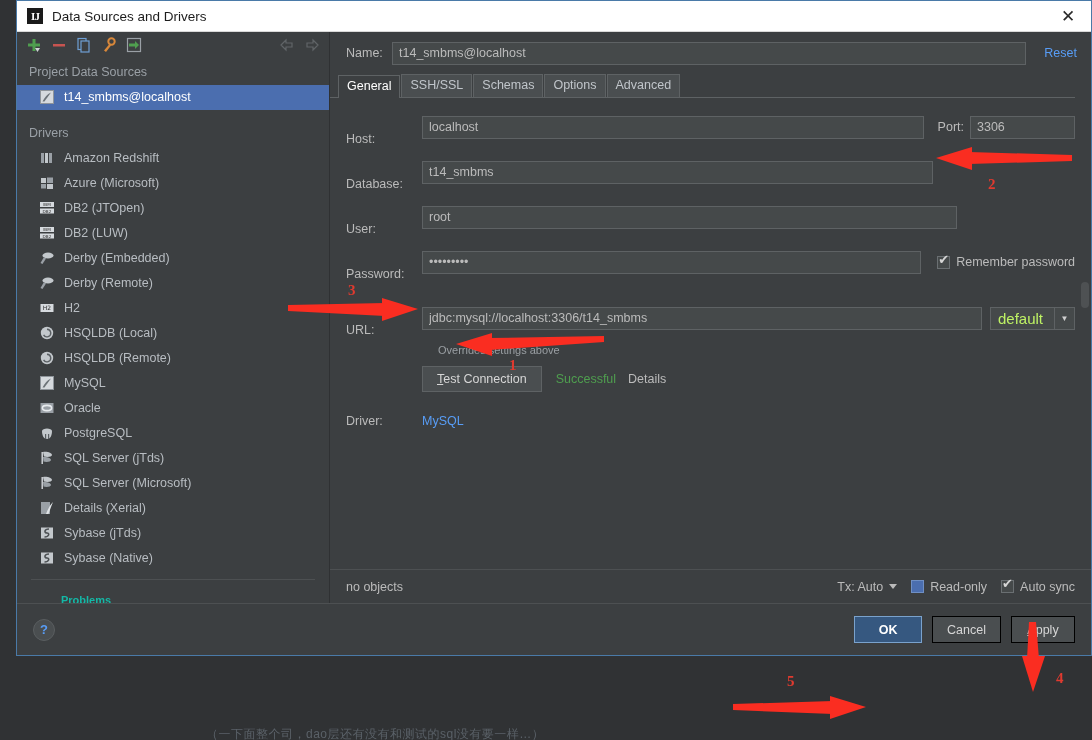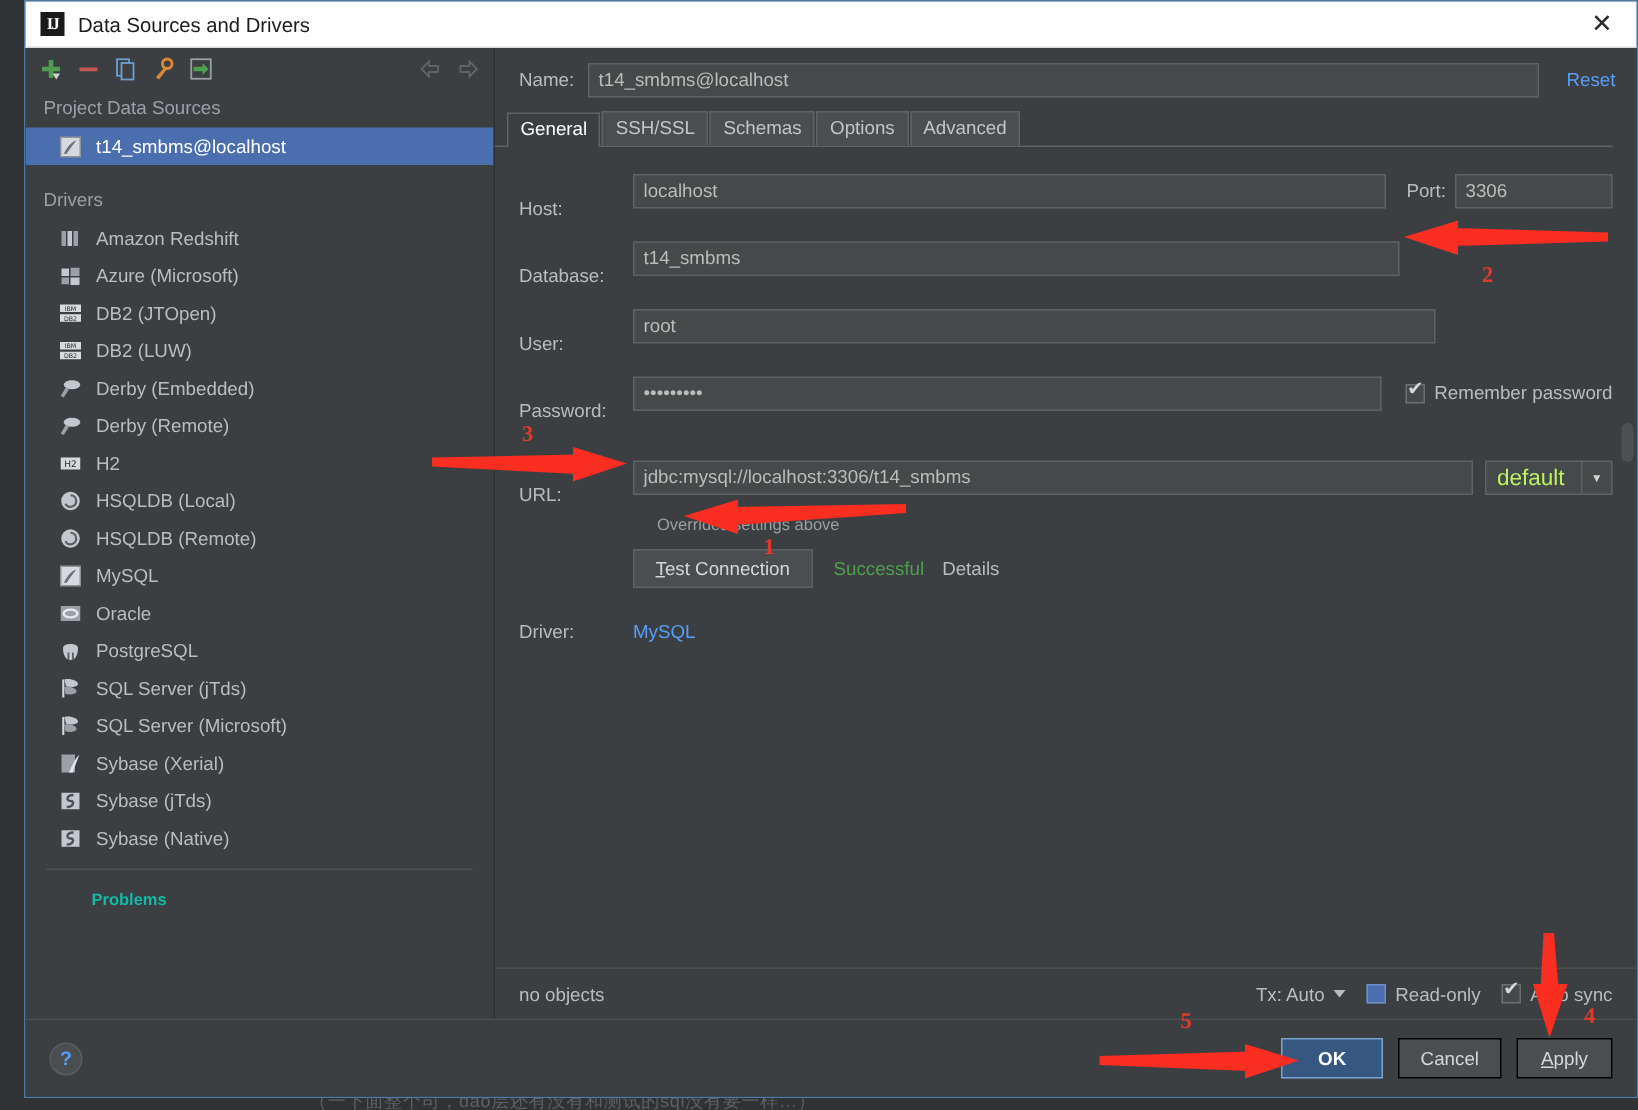--- a/index.html
+++ b/index.html
@@ -23,21 +23,21 @@
   }
   .backdrop-text {
     position: absolute; left: 206px; top: 726px;
     font-size: 12px; color: #5a6168; white-space: nowrap;
     letter-spacing: .5px;
   }
 
   
   .window {
     position: absolute; left: 16px; top: 0px;
-    width: 1076px; height: 732px;
+    width: 1076px; height: 656px;
     border: 1px solid #4a7aa8;
     background: #3c3f41;
     display: flex; flex-direction: column;
   }
   .titlebar {
     height: 31px; background: #ffffff;
     display: flex; align-items: center;
     flex: 0 0 31px;
     border-bottom: 1px solid #d9d9d9;
   }
@@ -500,21 +500,21 @@
               <span>SQL Server (Microsoft)</span>
             </div>
 
             <div class="sb-item">
               <span class="ico">
                 <svg width="16" height="16" viewBox="0 0 16 16">
                   <rect x="2" y="2" width="9" height="12" fill="#9aa0a6"></rect>
                   <path d="M7 14 C9 9 11 5 14 2 C12 7 10.5 11 9.5 14 z" fill="#e0e4e7"></path>
                 </svg>
               </span>
-              <span>Sybase (Xerial)</span>
+              <span>Details (Xerial)</span>
             </div>
 
             <div class="sb-item">
               <span class="ico">
                 <svg width="16" height="16" viewBox="0 0 16 16">
                   <rect x="2" y="2.5" width="12" height="11" fill="#c3c8cc"></rect>
                   <path d="M10 4 C5 4 5 8 8 8 C11 8 10 12 5.5 12" fill="none" stroke="#4d5154" stroke-width="1.6"></path>
                 </svg>
               </span>
               <span>Sybase (jTds)</span>

